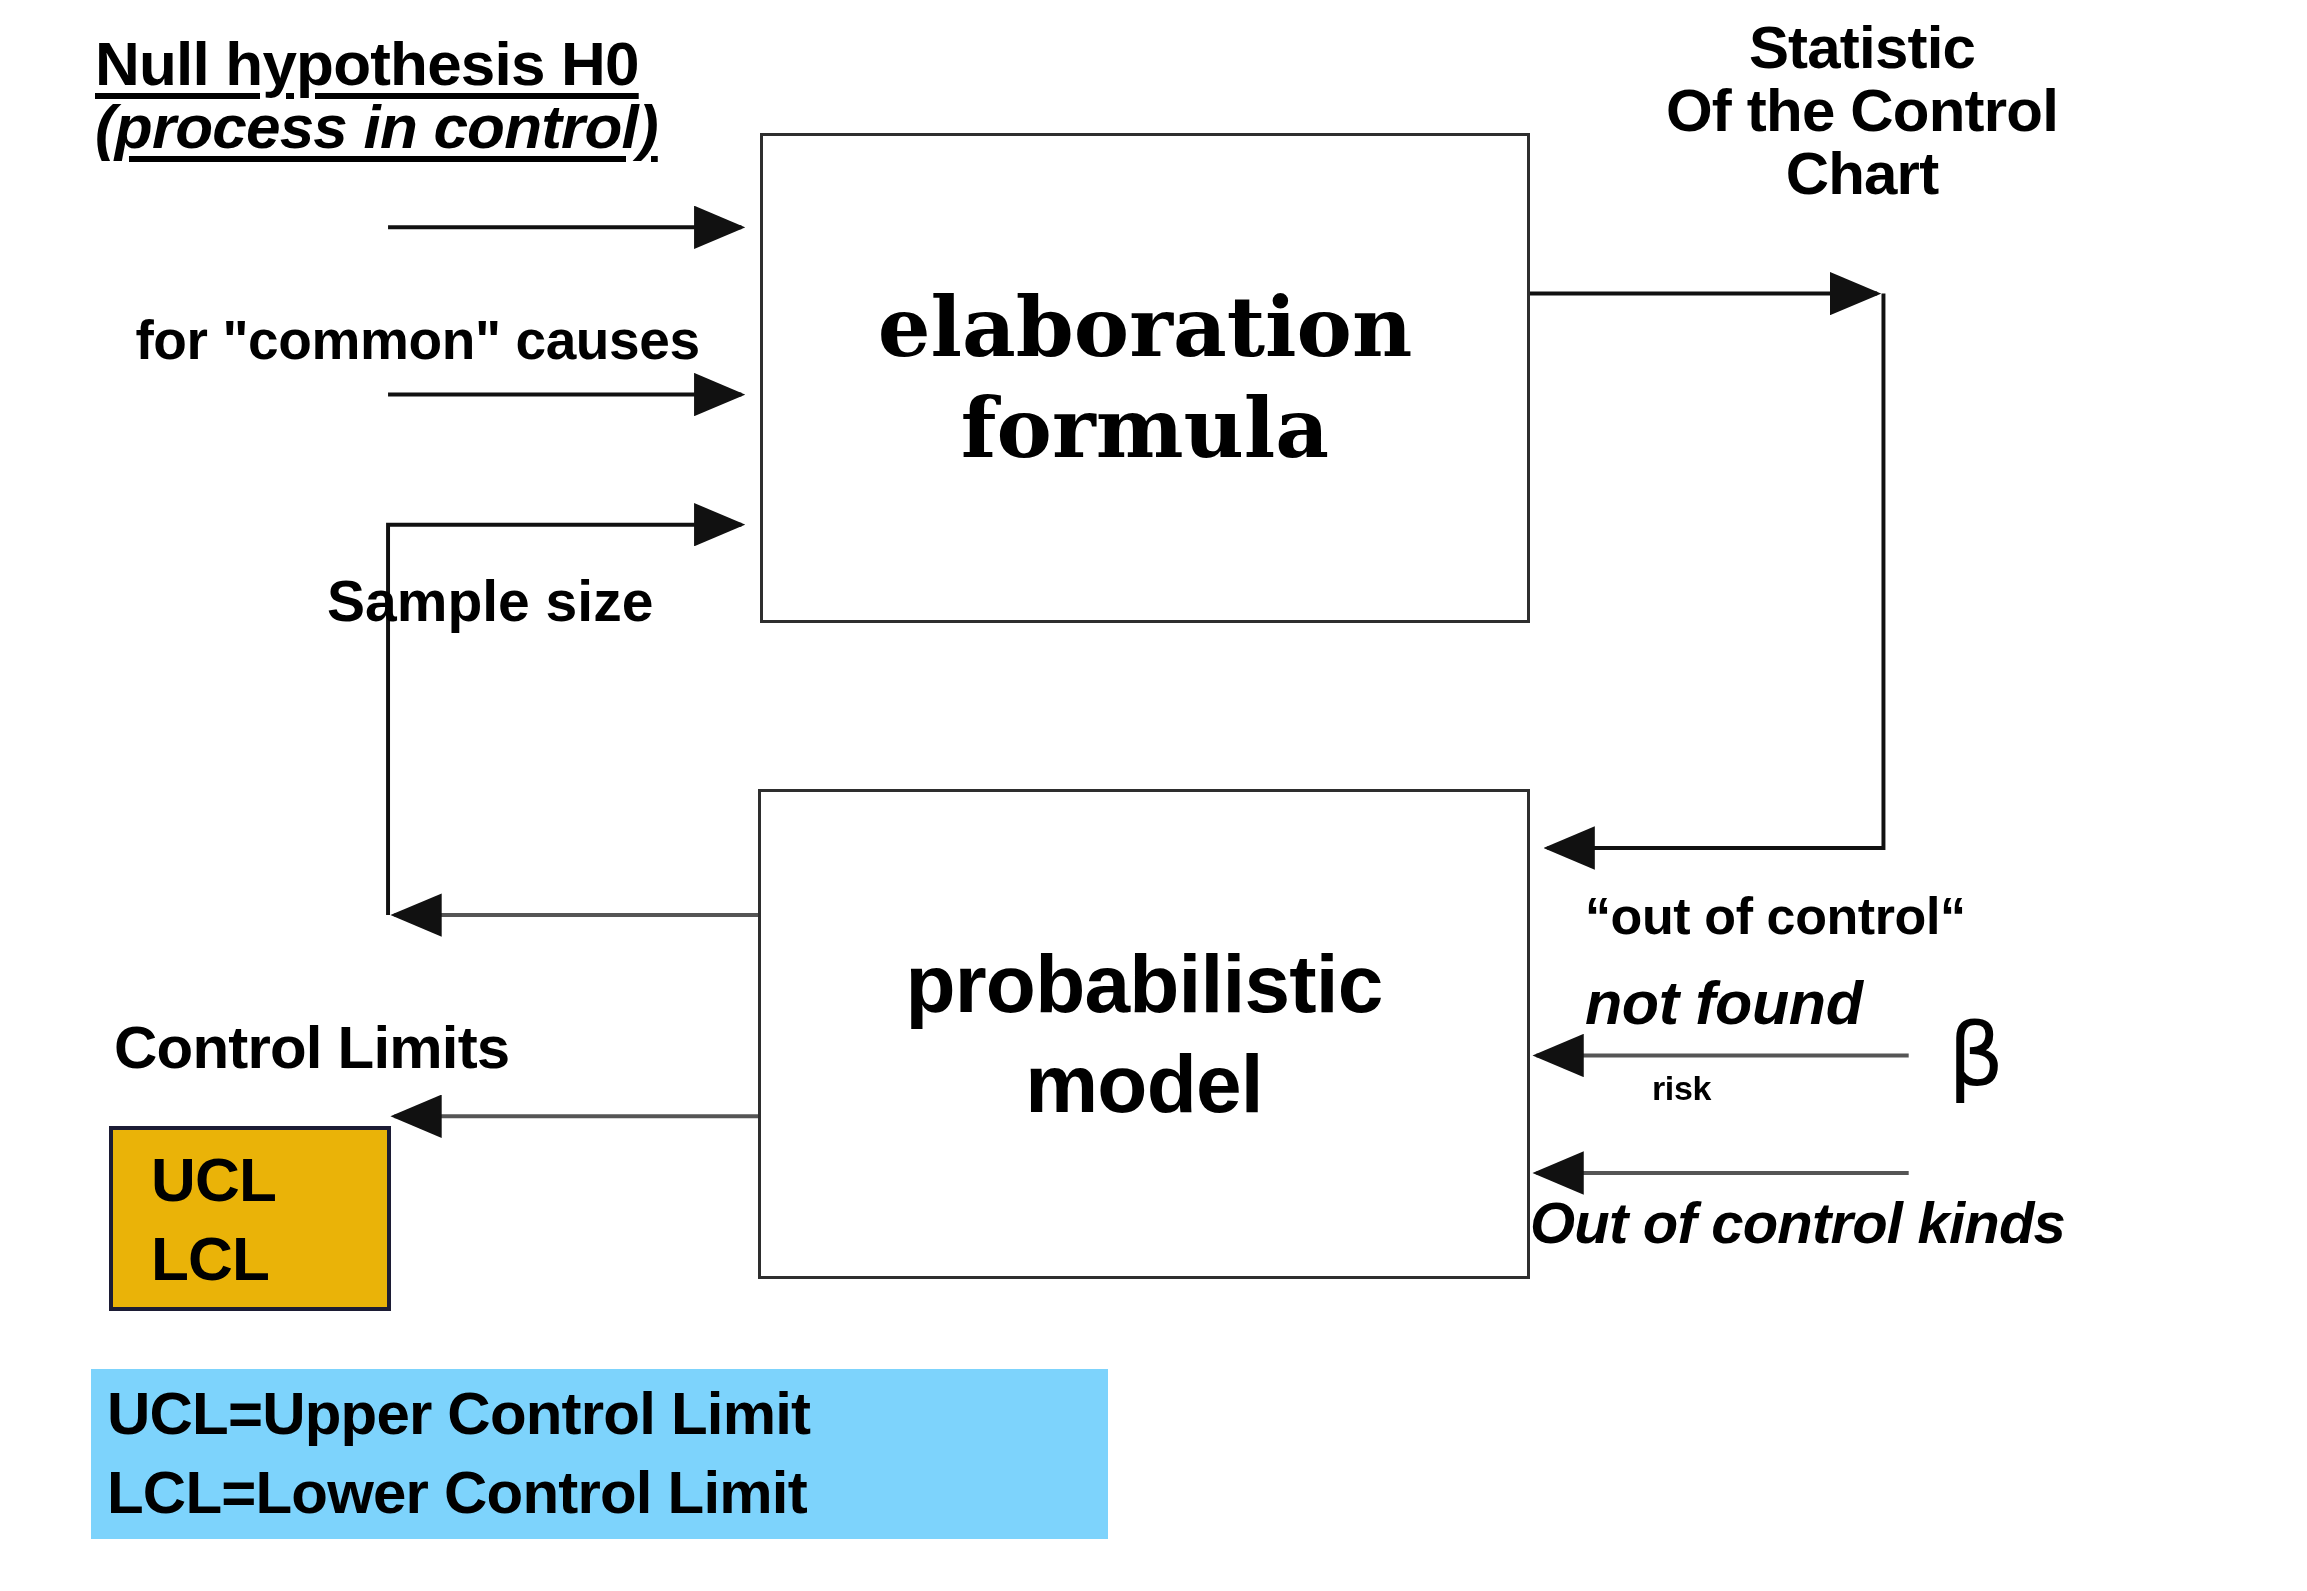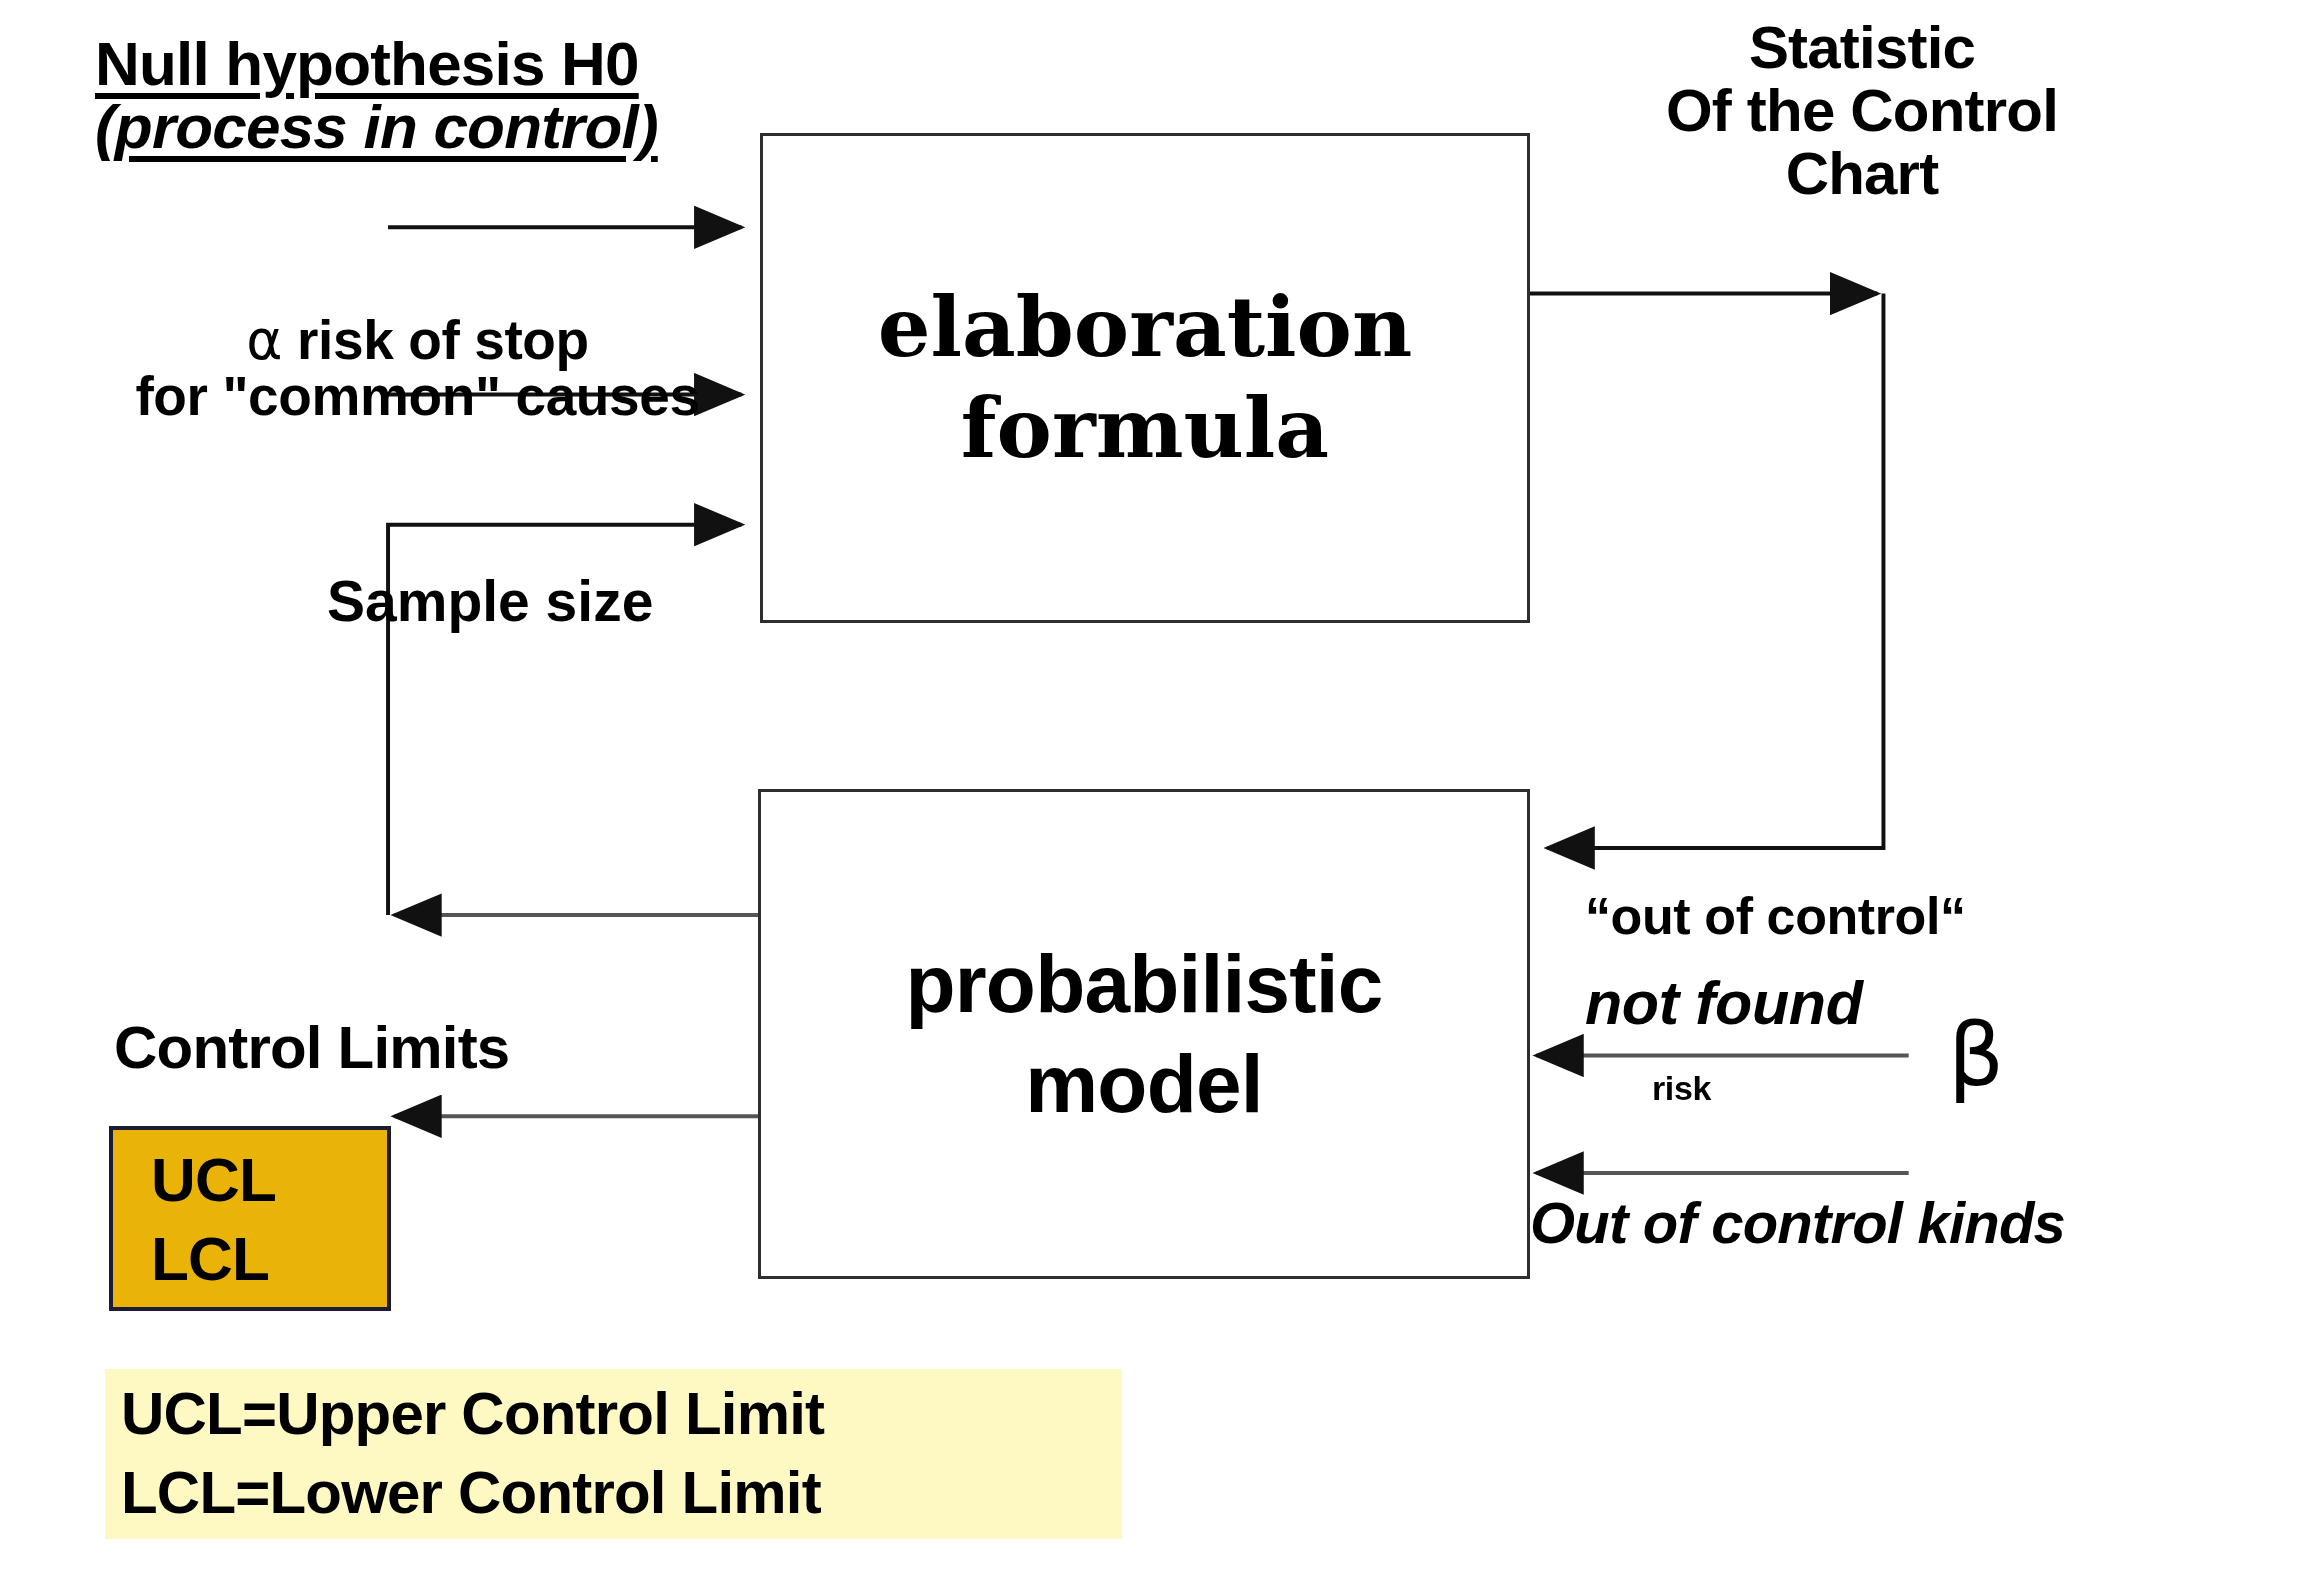--- a/index.html
+++ b/index.html
@@ -47,21 +47,21 @@
   #ooc-kinds{left:1530px;top:1193px;font-size:58px;font-style:italic;letter-spacing:-0.8px;}
 
   
   #control-limits{left:114px;top:1017px;font-size:60px;letter-spacing:-0.8px;}
   #ucl-lcl-box{position:absolute;left:109px;top:1126px;width:274px;height:177px;
                background:#eab308;border:4.7px solid #1c1c35;}
   #ucl-lcl-box .inner{position:absolute;left:38px;top:9.5px;font-size:62px;line-height:1.28;
                font-weight:bold;color:#000;letter-spacing:-0.8px;}
   #ucl-lcl-box .inner span{display:block;}
 
-  #legend-box{position:absolute;left:105px;top:1369px;width:1017px;height:170px;background:#fef9c3;}
+  #legend-box{position:absolute;left:91px;top:1369px;width:1017px;height:170px;background:#7dd3fc;}
   #legend-box .inner{position:absolute;left:16px;top:4.7px;font-size:60px;line-height:1.32;
                font-weight:bold;color:#000;letter-spacing:-0.8px;}
   #legend-box .inner span{display:block;}
 </style>
 </head>
 <body>
 
 <div id="stage">
 
   <svg class="wires" viewBox="0 0 2925 2018">
@@ -107,21 +107,20 @@
       <line x1="2420" y1="1487" x2="1948" y2="1487" stroke="#555555" stroke-width="5" marker-end="url(#ahL)"></line>
     </g>
   </svg>
 
   <div class="lbl" id="null-hyp">
     <span class="l1">Null hypothesis H0</span>
     <span class="l2">(process in control)</span>
   </div>
 
   <div class="lbl" id="alpha-risk">
-    <span class="l1"><span class="greek">α</span><span> risk of stop</span></span>
     <span class="l2">for "common" causes</span>
   </div>
 
   <div class="lbl" id="statistic">
     <span>Statistic</span>
     <span>Of the Control</span>
     <span>Chart</span>
   </div>
 
   <div class="lbl" id="sample-size">Sample size</div>

